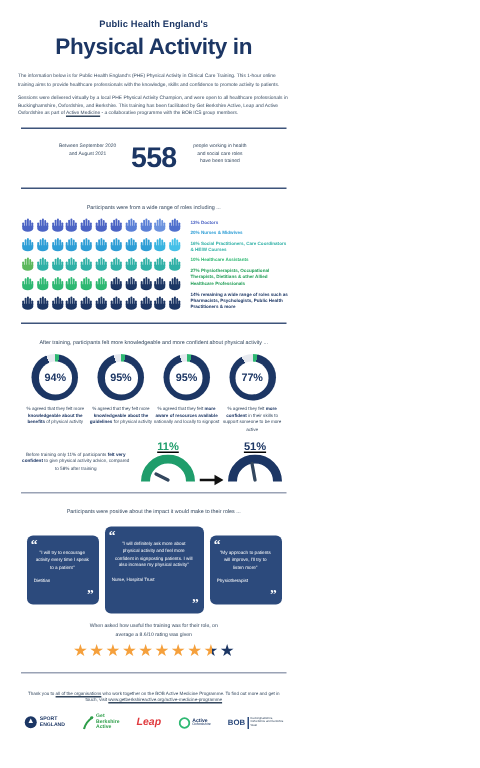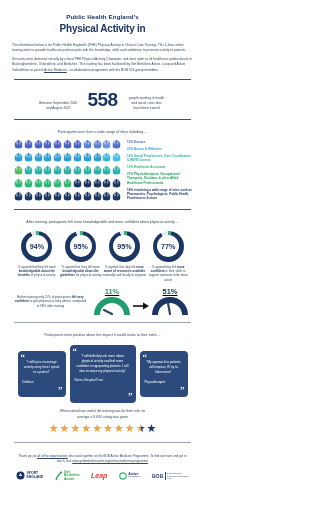--- a/index.html
+++ b/index.html
@@ -11,41 +11,41 @@
   }
   .page { width: 205px; height: 512px; padding: 0 10px; position: relative; }
 
   
   .eyebrow {
     text-align: center; color: #1c3664; font-weight: bold;
     font-size: 6.2px; letter-spacing: .1px; padding-top: 13px;
   }
   .title {
     text-align: center; color: #1c3664; font-weight: bold;
-    font-size: 10px; line-height: 1.16; letter-spacing: -.25px;
+    font-size: 15px; line-height: 1.16; letter-spacing: -.25px;
     padding-top: 3px;
   }
   .subtitle {
     text-align: center; color: #1c3664; font-weight: bold;
     font-size: 7.2px; padding-top: 3px; letter-spacing: -.1px;
   }
 
   .intro {
     color: #33475e; font-size: 3.25px; line-height: 1.62;
     text-align: left; padding: 8px 2px 0 2px;
   }
   .intro p + p { margin-top: 4px; }
   .intro u { text-decoration: underline; }
 
   .rule { height: 1px; background: #1c3664; margin: 6px 4px; opacity:.85; }
   .rule.thin { height: .8px; background: #8893a8; }
 
   
   .stat {
-    display: flex; align-items: flex-end; justify-content: center;
+    display: flex; align-items: flex-start; justify-content: center;
     gap: 3px; padding: 3px 0 2px 0;
   }
   .stat-side {
     color: #33475e; font-size: 3.3px; line-height: 1.55;
     text-align: center; width: 52px;
   }
   .stat-number {
     color: #1c3664; font-weight: bold; font-size: 19px; letter-spacing: -.5px;
   }
 
@@ -82,21 +82,21 @@
   .donut .val { font-size: 7.2px; font-weight: bold; color: #1c3664; }
   .donut-cap {
     font-size: 3.05px; line-height: 1.45; color: #33475e; padding-top: 3px;
   }
   .donut-cap b { color: #1c3664; }
 
   
   .gauge-row { display: flex; align-items: center; padding: 5px 4px 0 4px; gap: 4px; }
   .gauge-text { width: 78px; font-size: 3.1px; line-height: 1.5; color: #33475e; text-align: center; }
   .gauge-text b { color: #1c3664; }
-  .gauges { flex: 1; display: flex; align-items: center; justify-content: space-around; text-decoration: underline; }
+  .gauges { flex: 1; display: flex; align-items: flex-end; justify-content: space-around; text-decoration: underline; }
   .gauge-unit { text-align: center; width: 42px; }
   .gauge-val { font-size: 7.4px; font-weight: bold; margin-bottom: 1px; }
   .gauge-arc { width: 36px; height: 19px; position: relative; margin: 0 auto; }
   .arrow { width: 16px; height: 10px; position: relative; }
 
   
   .quotes { display: flex; align-items: center; justify-content: center; gap: 4px; padding: 4px 2px 0 2px; }
   .quote {
     background: #2c4a7c; color: #ffffff; border-radius: 4px;
     position: relative; padding: 7px 5px 7px 5px;

